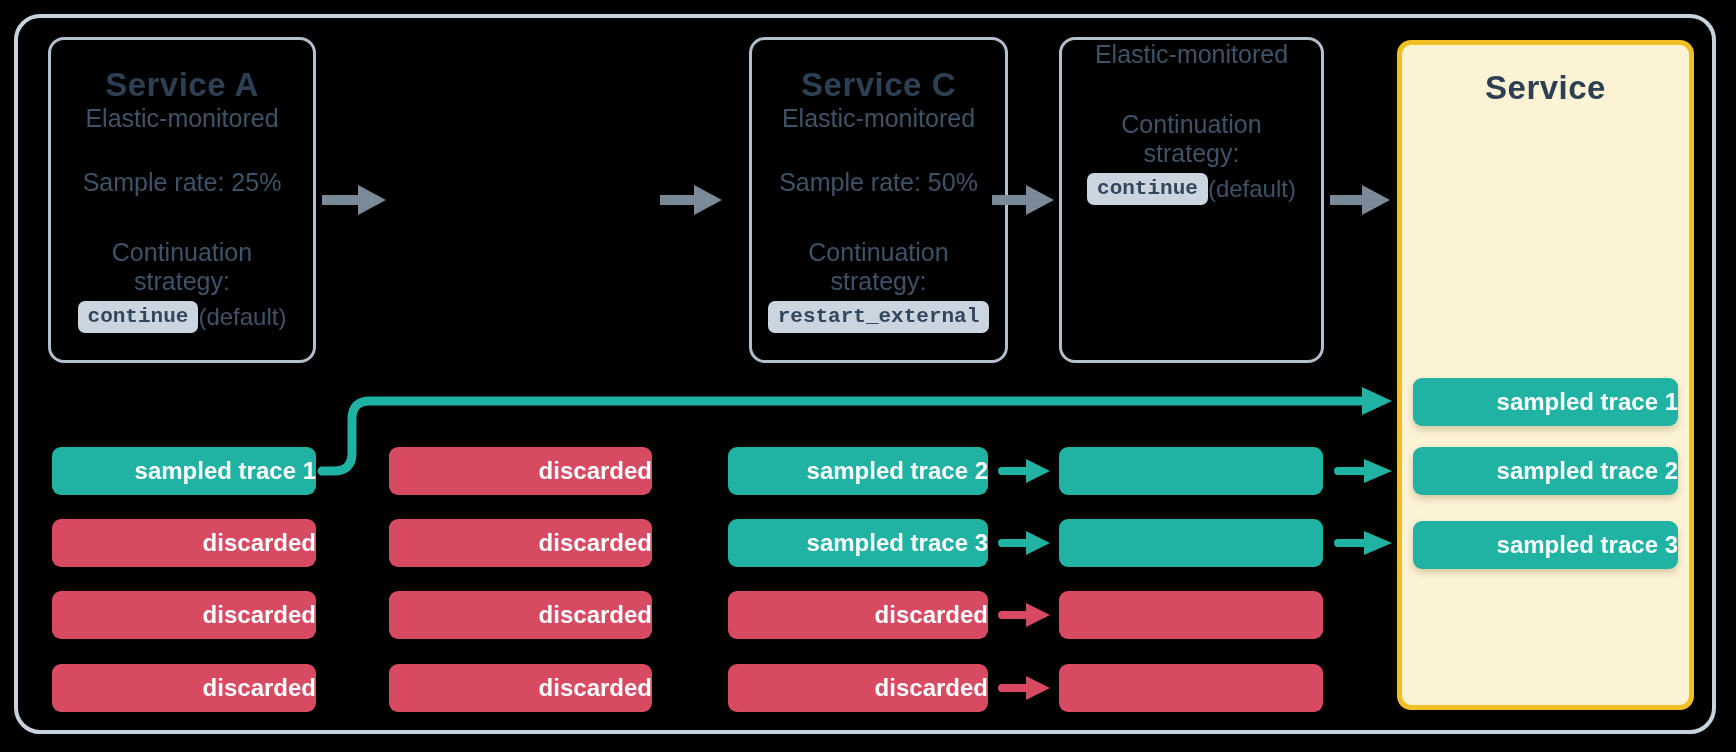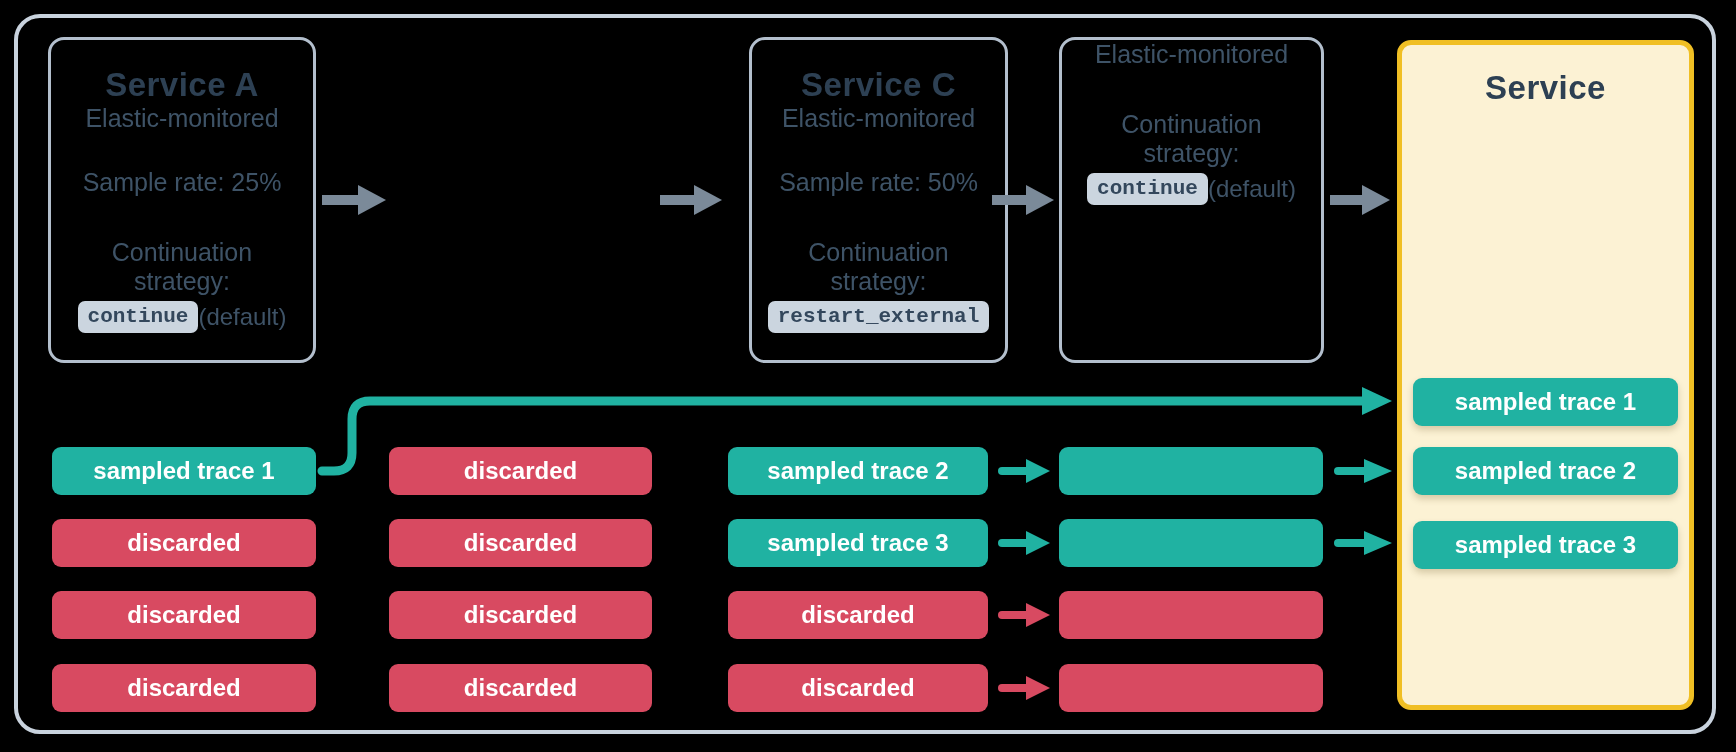--- a/index.html
+++ b/index.html
@@ -63,21 +63,21 @@
   .result-title { margin-top: 24px; font-size: 33px; font-weight: 700; letter-spacing: .5px; }
 
   
   .cell {
     position: absolute;
     height: 48px;
     border-radius: 9px;
     color: var(--trace-text, #fff);
     font-size: 24px; font-weight: 700;
     line-height: 48px;
-    text-align: center;
+    text-align: right;
     white-space: nowrap;
   }
   .cell[data-status="sampled"]   { background: var(--teal, #20b2a2); }
   .cell[data-status="discarded"] { background: var(--red, #d84a61); }
   .cell.shadow { box-shadow: 0 4px 7px rgba(80, 60, 0, 0.22); }
 
   
   svg.arrows { position: absolute; left: 0; top: 0; pointer-events: none; }
   .stroke-gray { stroke: var(--arrow-gray, #7b8a99); }
   .fill-gray   { fill:   var(--arrow-gray, #7b8a99); }

